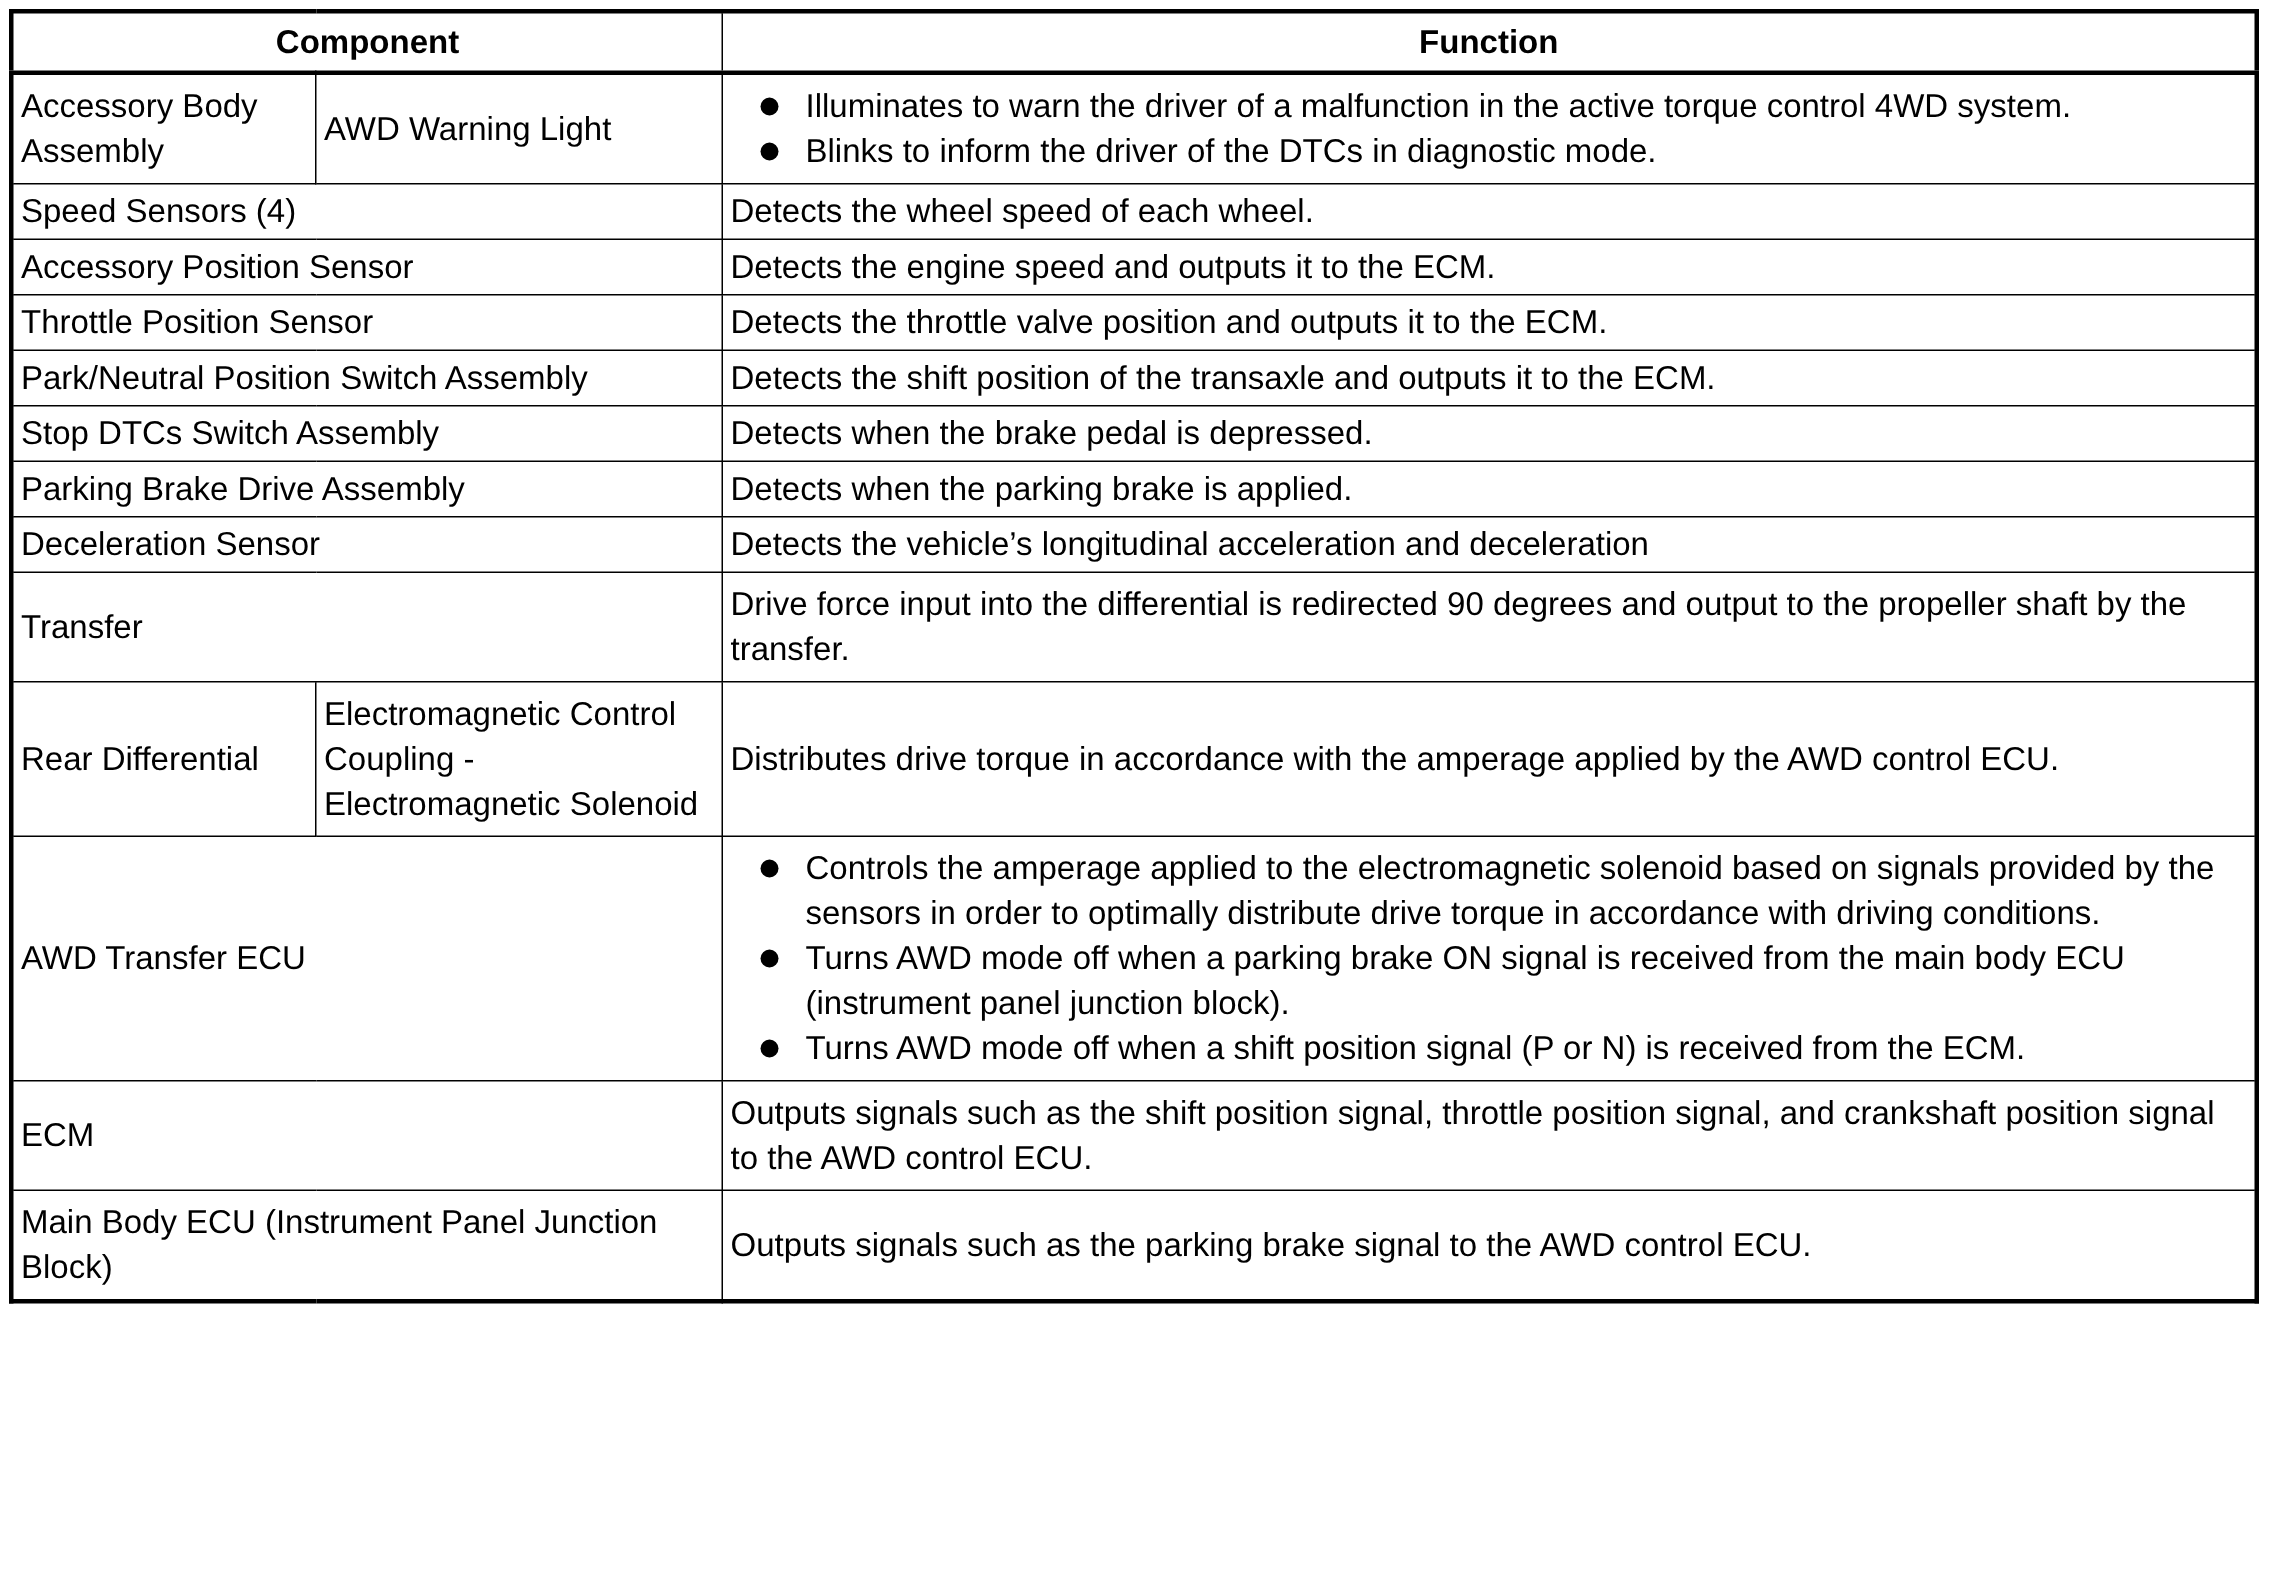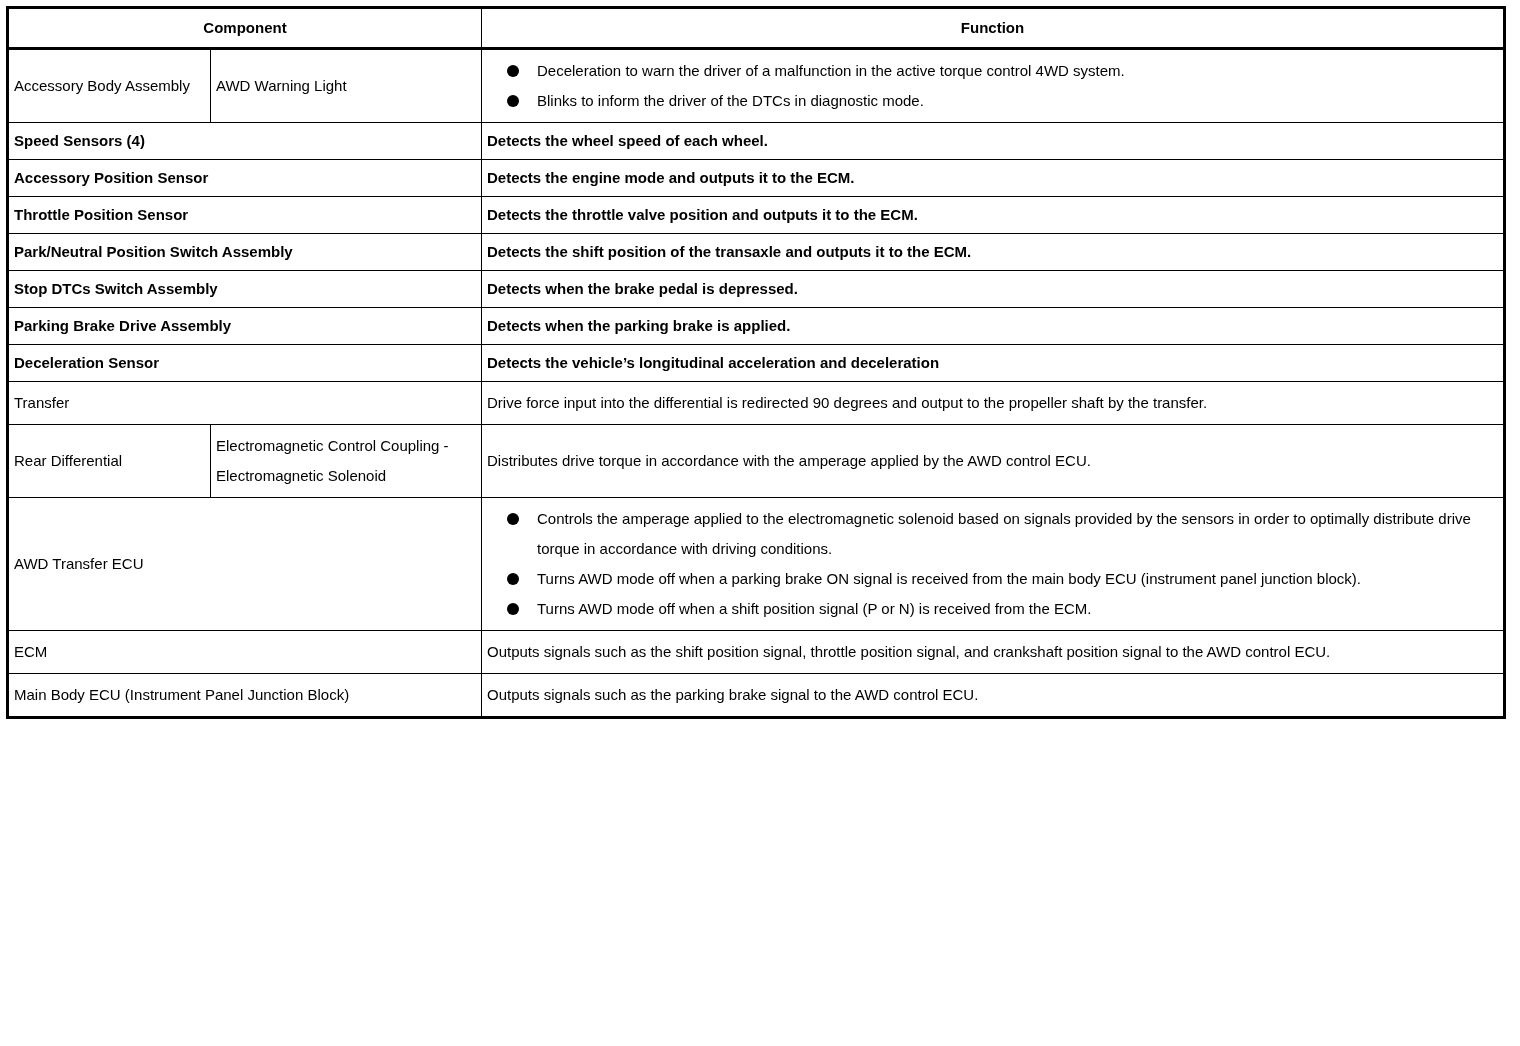--- a/index.html
+++ b/index.html
@@ -1,59 +1,59 @@
 <!DOCTYPE html>
 <html><head>
 <meta charset="utf-8">
 <style>
   html, body { margin: 0; padding: 0; background: #ffffff; }
   body { width: 1520px; height: 1046px; overflow: hidden; position: relative; }
   table {
     position: absolute; left: 6px; top: 6px;
     width: 1500px; border-collapse: collapse;
-    font-family: "Liberation Sans", sans-serif; font-size: 15px; color: #000;
+    font-family: "Liberation Sans", sans-serif; font-size: 22px; color: #000;
     border: 3px solid #000;
   }
   td, th { border: 1.5px solid #000; padding: 0 5px; vertical-align: middle; line-height: 30px; text-align: left; font-weight: normal; }
   th { font-weight: bold; text-align: center; height: 38px; border-bottom: 3px solid #000; }
   .c1 { width: 191px; }
   .c2 { width: 260px; }
   ul { list-style: none; margin: 0; padding: 0 0 0 20px; }
   li { position: relative; padding-left: 30px; line-height: 30px; }
   li .bullet { position: absolute; left: 0; top: 9px; width: 12px; height: 12px; border-radius: 50%; background: #000; }
   .r-h1 td { padding-top: 6px; padding-bottom: 6px; }
-  .r-single td { height: 36px; font-weight: bold; }
+  .r-single td { height: 36px; }
   .r-double td { padding-top: 6px; padding-bottom: 6px; }
 </style>
 </head>
 <body>
 
 <table>
   <tbody>
       <tr>
     <th colspan="2">Component</th>
     <th>Function</th>
   </tr>
   <tr class="r-h1">
     <td class="c1">Accessory Body Assembly</td>
     <td class="c2">AWD Warning Light</td>
     <td>
       <ul>
-        <li><span class="bullet"></span><span>Deceleration to warn the driver of a malfunction in the active torque control 4WD system.</span></li>
+        <li><span class="bullet"></span><span>Illuminates to warn the driver of a malfunction in the active torque control 4WD system.</span></li>
         <li><span class="bullet"></span><span>Blinks to inform the driver of the DTCs in diagnostic mode.</span></li>
       </ul>
     </td>
   </tr>
   <tr class="r-single">
     <td colspan="2">Speed Sensors (4)</td>
     <td>Detects the wheel speed of each wheel.</td>
   </tr>
   <tr class="r-single">
     <td colspan="2">Accessory Position Sensor</td>
-    <td>Detects the engine mode and outputs it to the ECM.</td>
+    <td>Detects the engine speed and outputs it to the ECM.</td>
   </tr>
   <tr class="r-single">
     <td colspan="2">Throttle Position Sensor</td>
     <td>Detects the throttle valve position and outputs it to the ECM.</td>
   </tr>
   <tr class="r-single">
     <td colspan="2">Park/Neutral Position Switch Assembly</td>
     <td>Detects the shift position of the transaxle and outputs it to the ECM.</td>
   </tr>
   <tr class="r-single">

